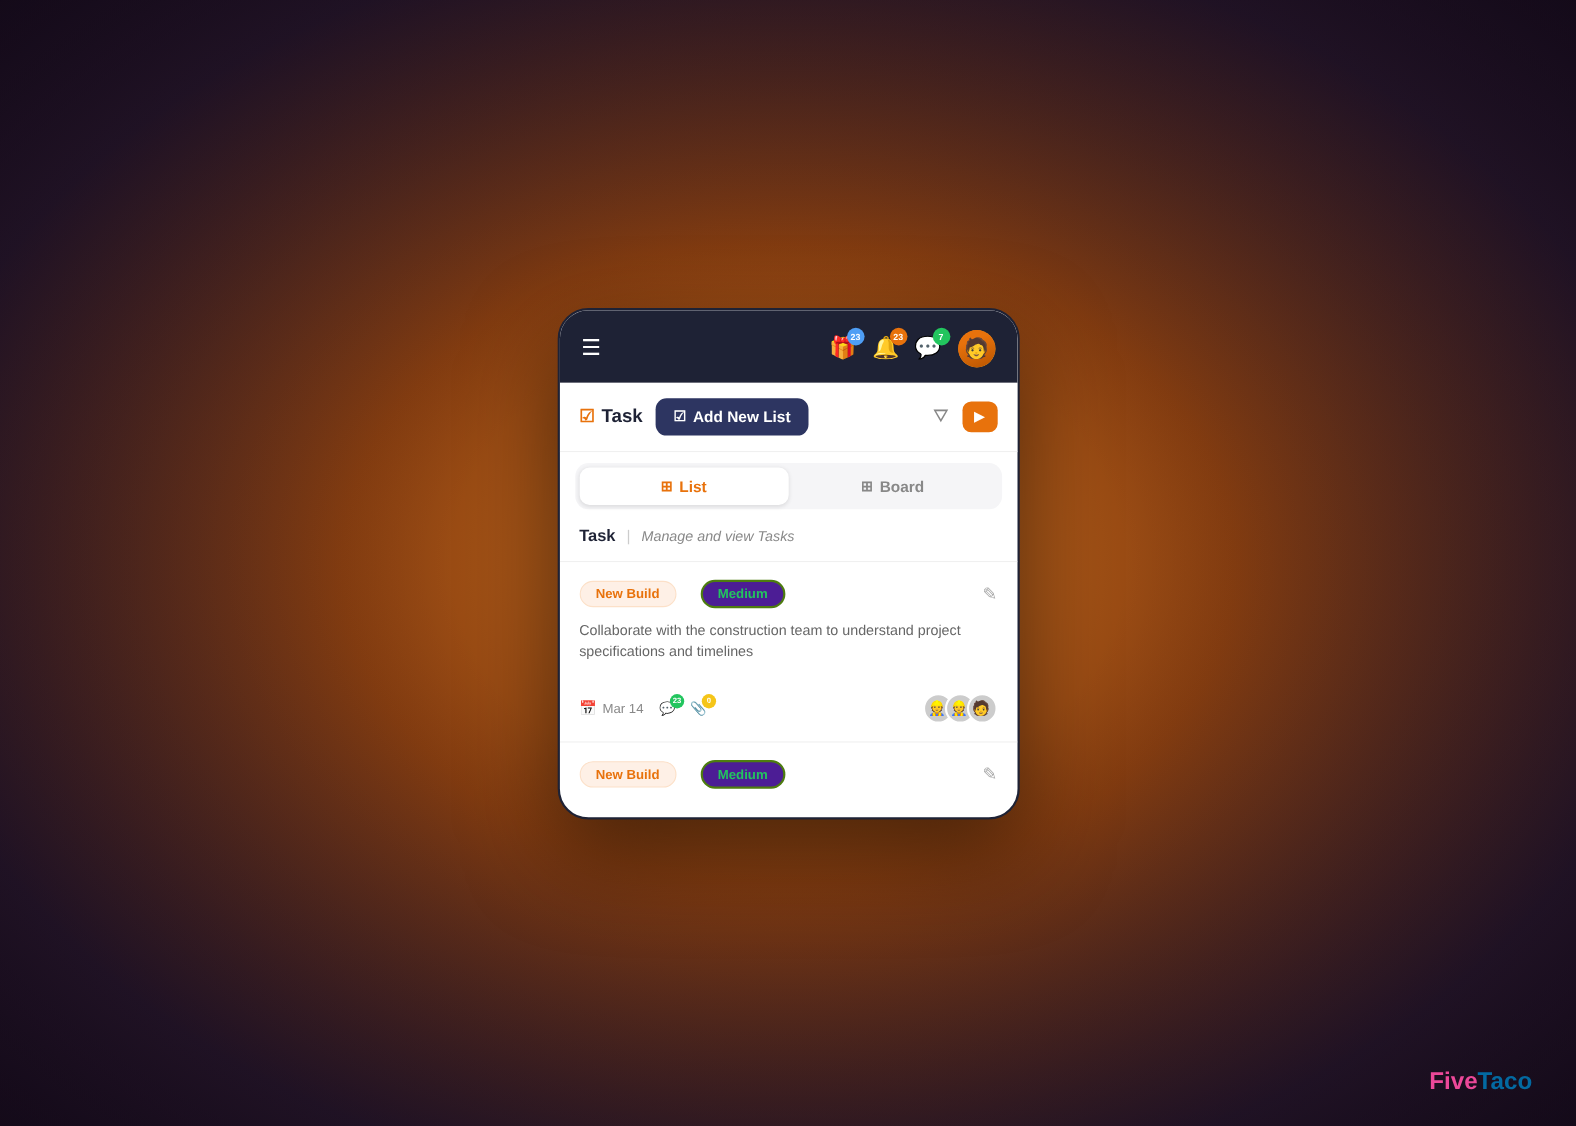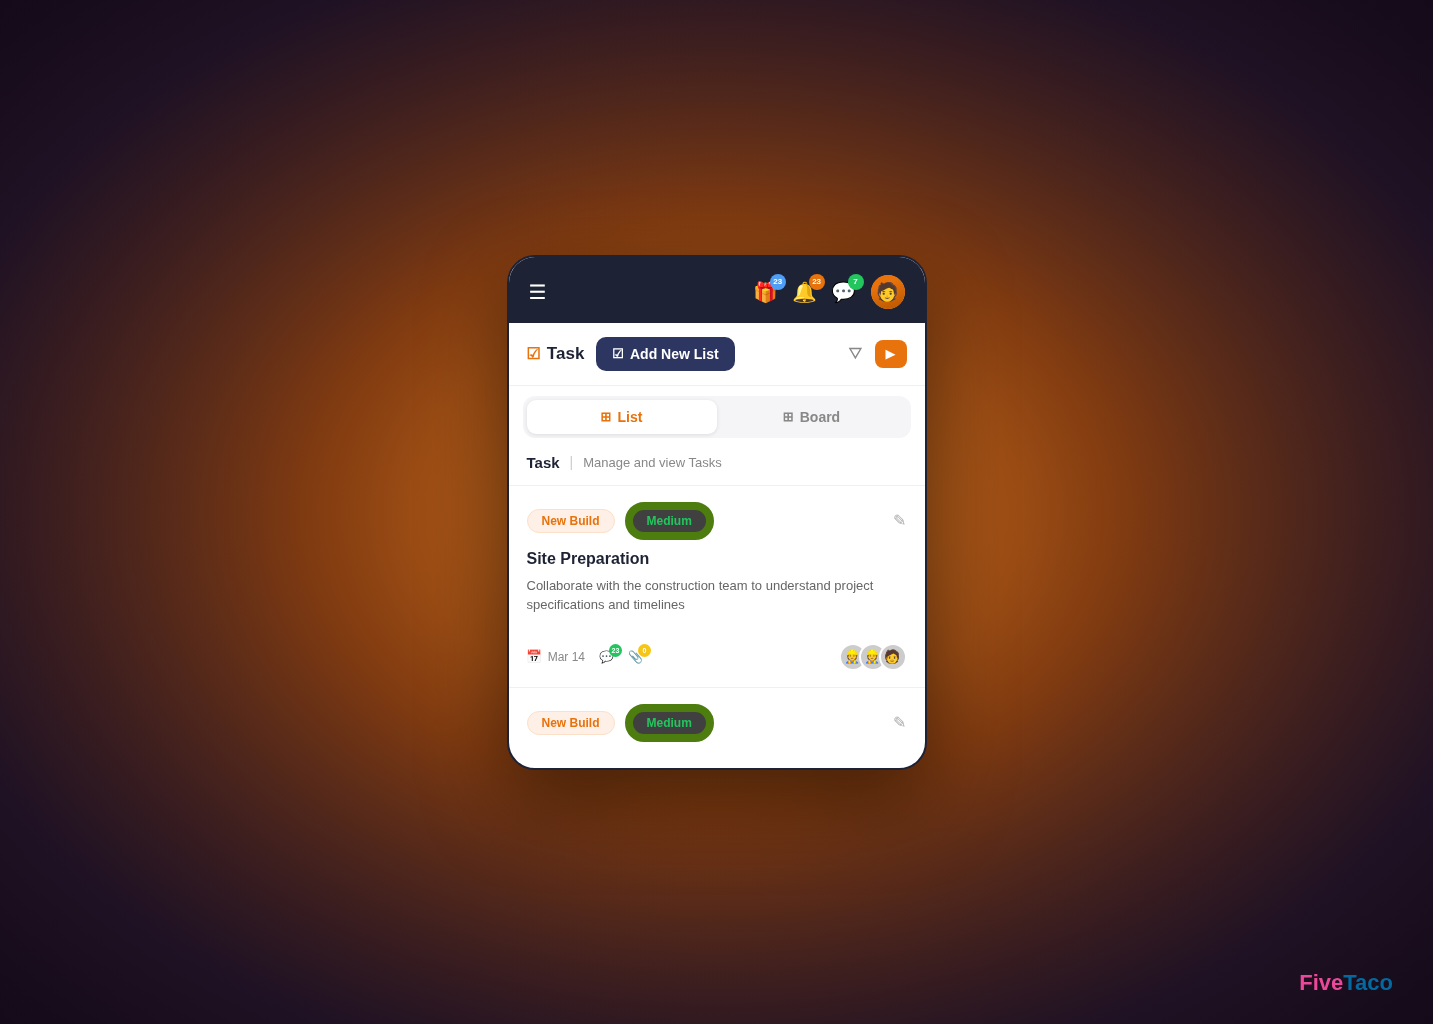--- a/index.html
+++ b/index.html
@@ -238,57 +238,58 @@
     }
 
     .page-subtitle-divider {
       color: #ccc;
       font-size: 14px;
     }
 
     .page-subtitle-desc {
       color: #888;
       font-size: 13px;
+      font-style: italic;
     }
 
     
     .task-list {
       padding: 0;
     }
 
     .task-card {
       padding: 16px 18px;
       border-bottom: 1px solid #f0f0f0;
     }
 
     .task-card-header {
       display: flex;
       align-items: center;
-      gap: 10px;
+      gap: 22px;
       margin-bottom: 10px;
     }
 
     .tag-new-build {
       background: #fef0e6;
       color: #e8720c;
       border-radius: 20px;
       padding: 4px 14px;
       font-size: 12px;
       font-weight: 600;
       border: 1px solid #fce0c8;
     }
 
     .tag-medium {
-      background: #404040;
+      background: #4c1d95;
       color: #22c55e;
       border-radius: 20px;
       padding: 4px 14px;
       font-size: 12px;
       font-weight: 600;
-      border: 8px solid #4d7c0f;
+      border: 2px solid #4d7c0f;
       text-align: right;
     }
 
     .edit-icon {
       margin-left: auto;
       color: #aaa;
       font-size: 16px;
       cursor: pointer;
     }
 
@@ -498,21 +499,20 @@
 
   <div class="task-list">
 
     <div class="task-card">
       <div class="task-card-header">
         <span class="tag-new-build">New Build</span>
         <span class="tag-medium">Medium</span>
         <span class="edit-icon">✎</span>
       </div>
 
-      <div class="task-title">Site Preparation</div>
       <div class="task-desc">Collaborate with the construction team to understand project specifications and timelines</div>
 
       <div class="task-footer">
         <div class="task-date">
           <span class="task-date-icon">📅</span>
           <span>Mar 14</span>
         </div>
 
         <div class="task-comments">
           <span>💬</span>

